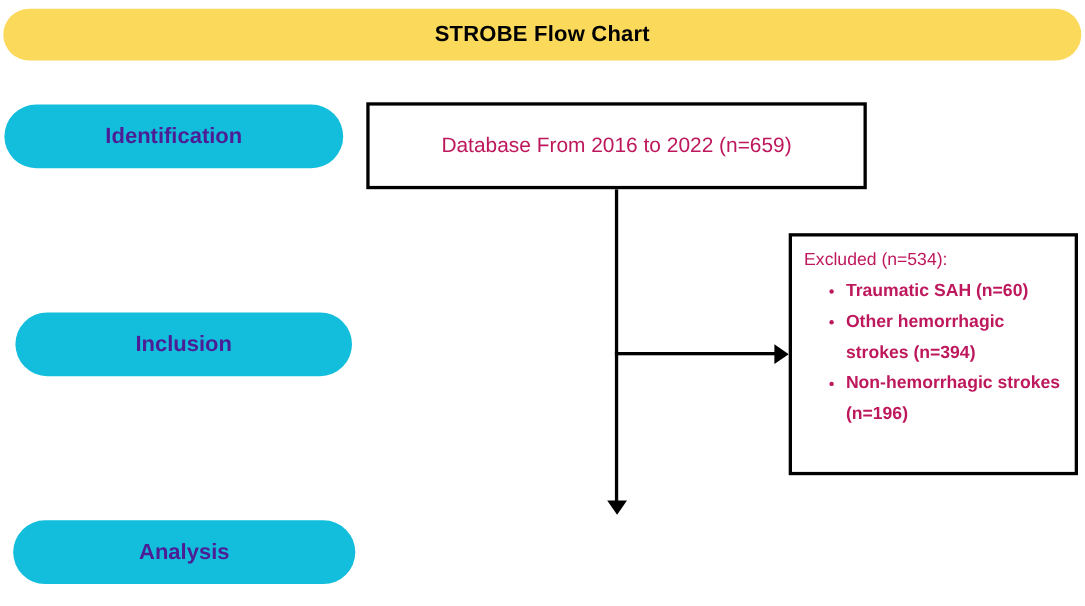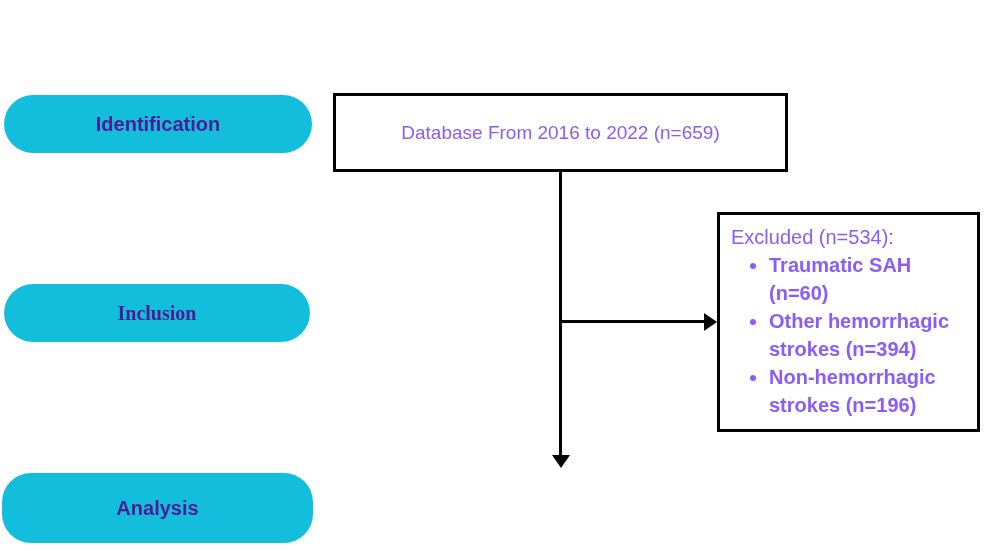--- a/index.html
+++ b/index.html
@@ -38,41 +38,41 @@
     background: #12BEDC;
     border-radius: 29px;
     display: flex;
     align-items: center;
     justify-content: center;
     font-size: 20px;
     font-weight: 700;
     color: #4c1d95;
   }
   .pill-identification { left: 4px;  top: 95px;  width: 308px; height: 58px; }
-  .pill-inclusion      { left: 4px;  top: 284px; width: 306px; height: 58px; font-family: Liberation Serif, serif; }
-  .pill-analysis       { left: 2px; top: 473px; width: 311px; height: 70px; }
+  .pill-inclusion      { left: 14px;  top: 284px; width: 306px; height: 58px; }
+  .pill-analysis       { left: 12px; top: 473px; width: 311px; height: 58px; }
   
   .box {
     position: absolute;
     background: #ffffff;
     border: 3px solid #000000;
     box-sizing: border-box;
-    color: #8b5cf6;
+    color: #be185d;
   }
   .box-database {
     left: 333px; top: 93px;
     width: 455px; height: 79px;
     display: flex; align-items: center; justify-content: center;
     font-size: 19px;
   }
   .box-excluded {
     left: 717px; top: 212px;
     width: 263px; height: 220px;
     padding: 8px 6px 8px 11px;
-    font-size: 20px;
+    font-size: 16px;
     line-height: 28px;
   }
   .box-excluded ul {
     margin: 0;
     padding-left: 38px;
     list-style: disc;
     font-weight: bold;
   }
   .box-analysed {
     left: 417px; top: 468px;
@@ -102,20 +102,23 @@
     border-top: 9px solid transparent;
     border-bottom: 9px solid transparent;
     border-left: 13px solid #000000;
   }
 </style>
 </head>
 <body>
 
 <div class="canvas">
 
+  <div class="banner">
+    <span class="title-text">STROBE Flow Chart</span>
+  </div>
 
   <div class="pill pill-identification">
     <span>Identification</span>
   </div>
   <div class="pill pill-inclusion">
     <span>Inclusion</span>
   </div>
   <div class="pill pill-analysis">
     <span>Analysis</span>
   </div>

